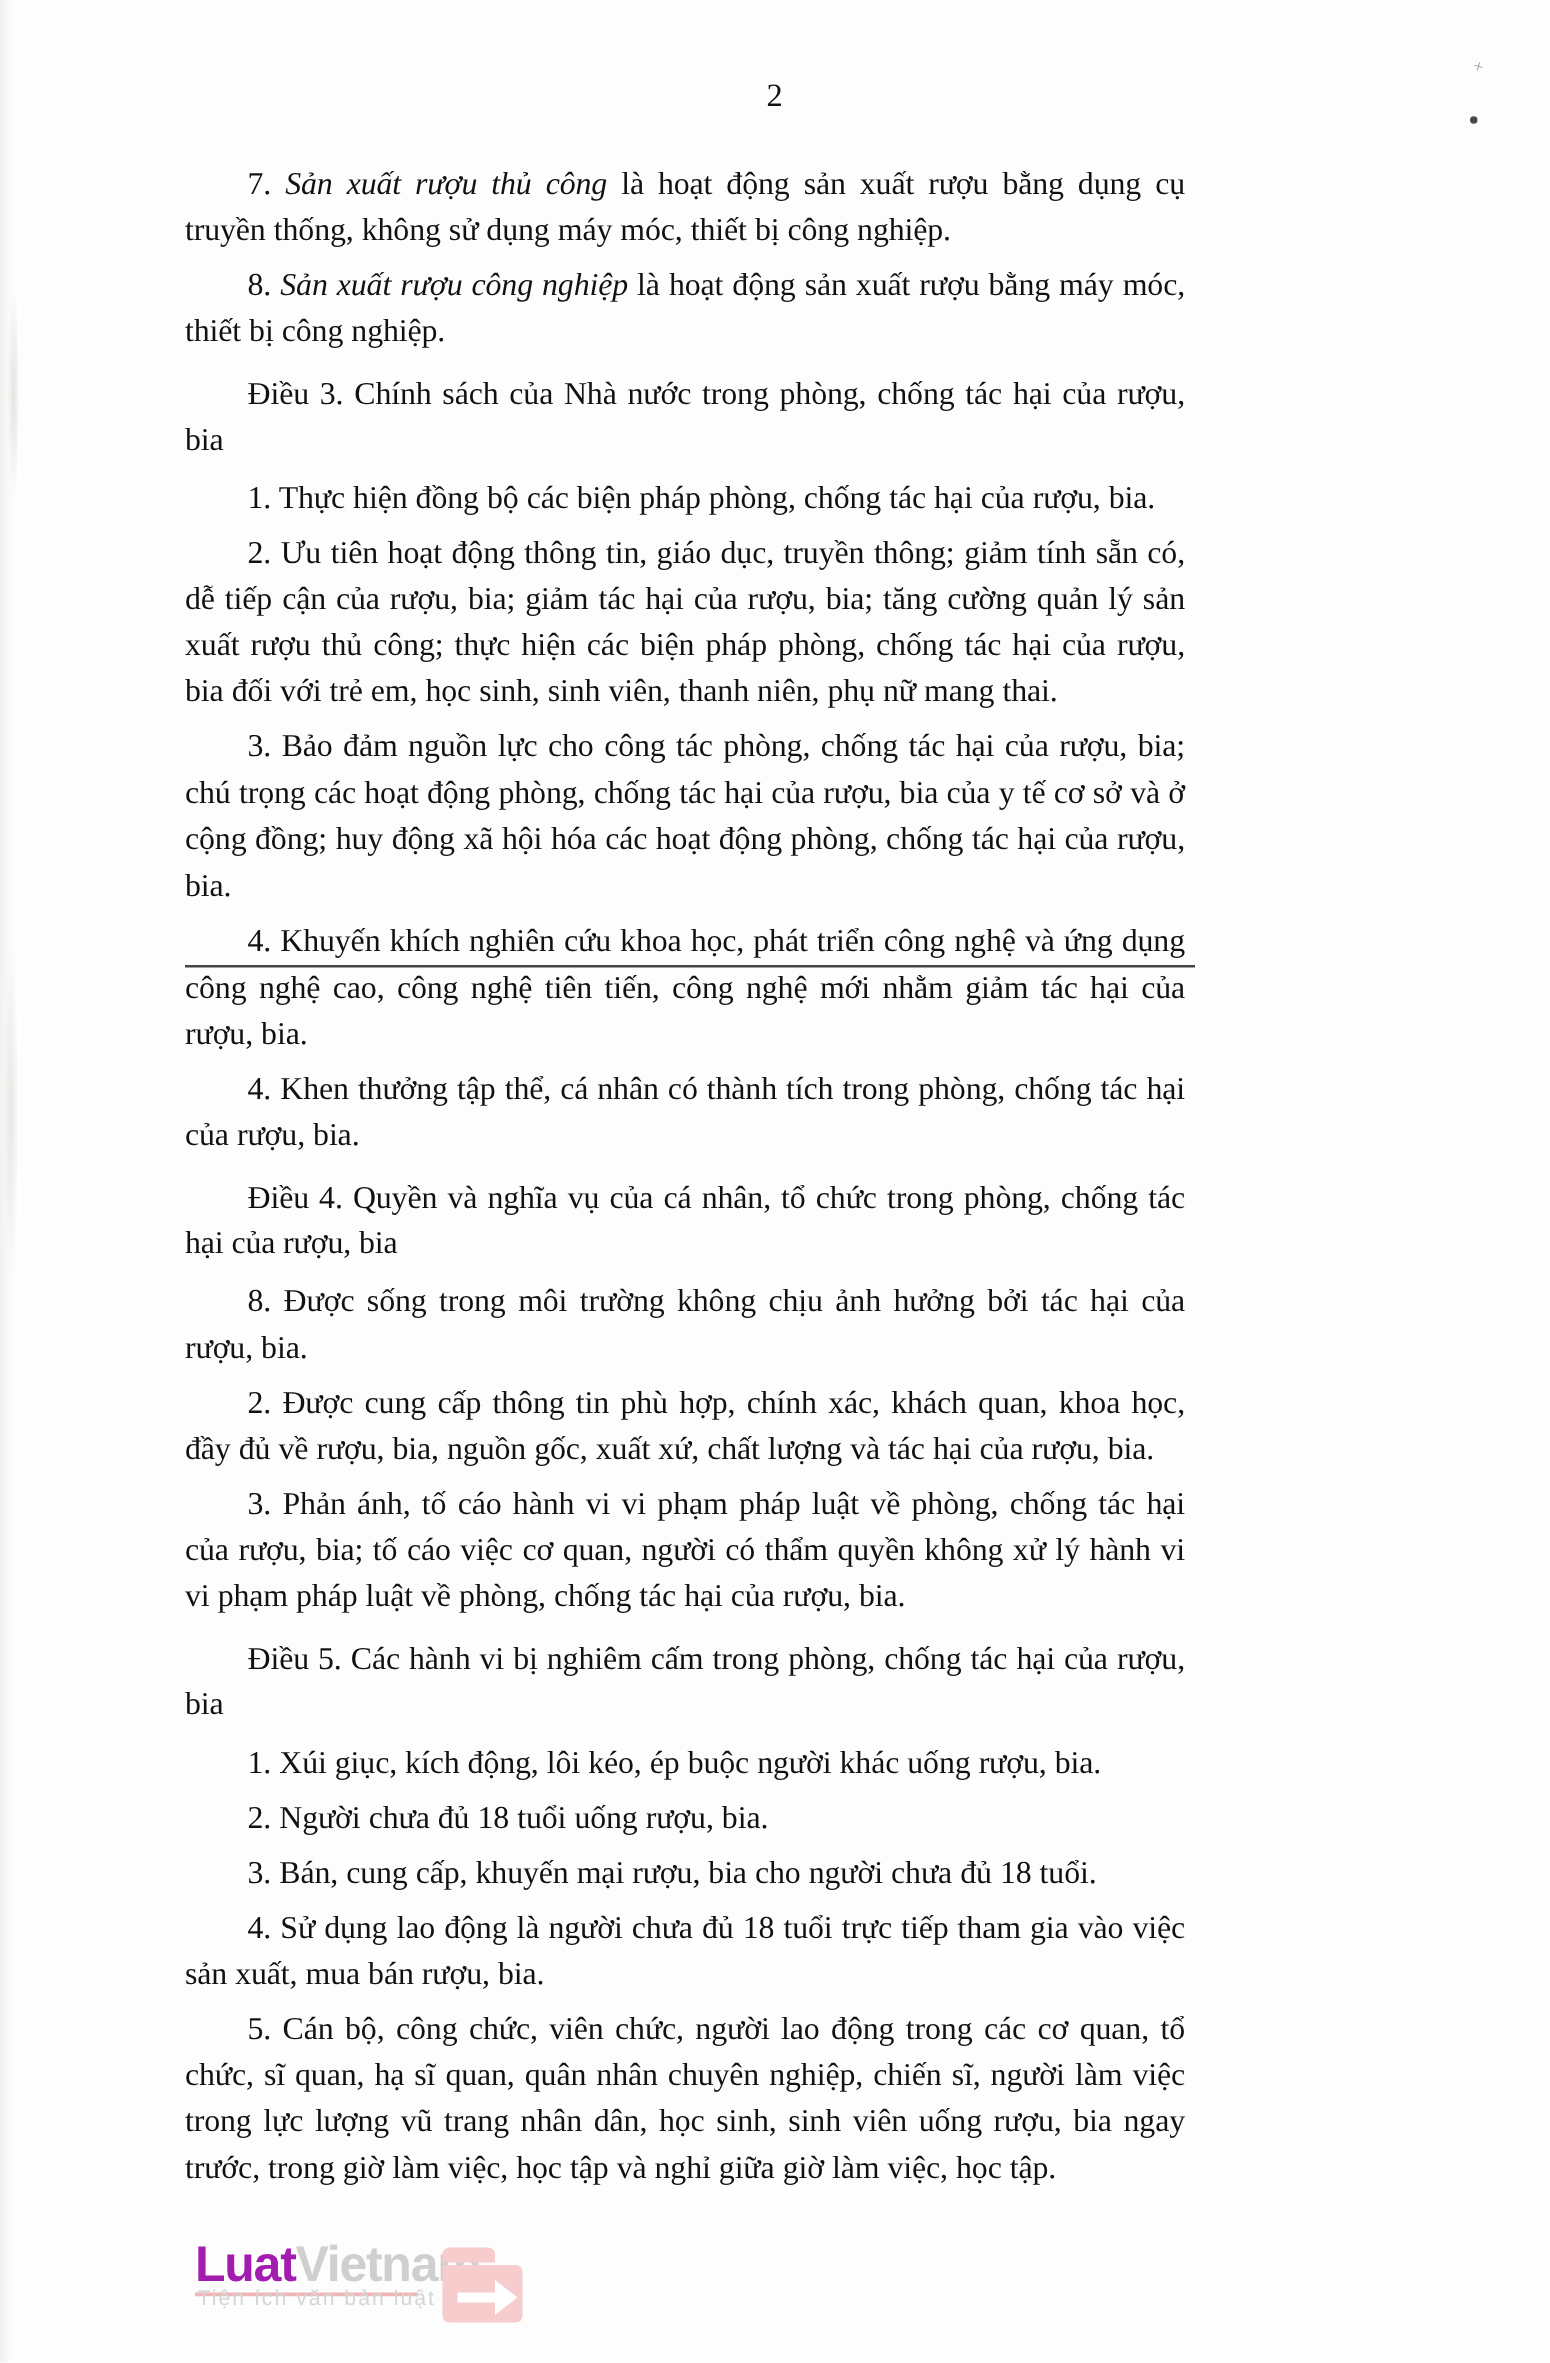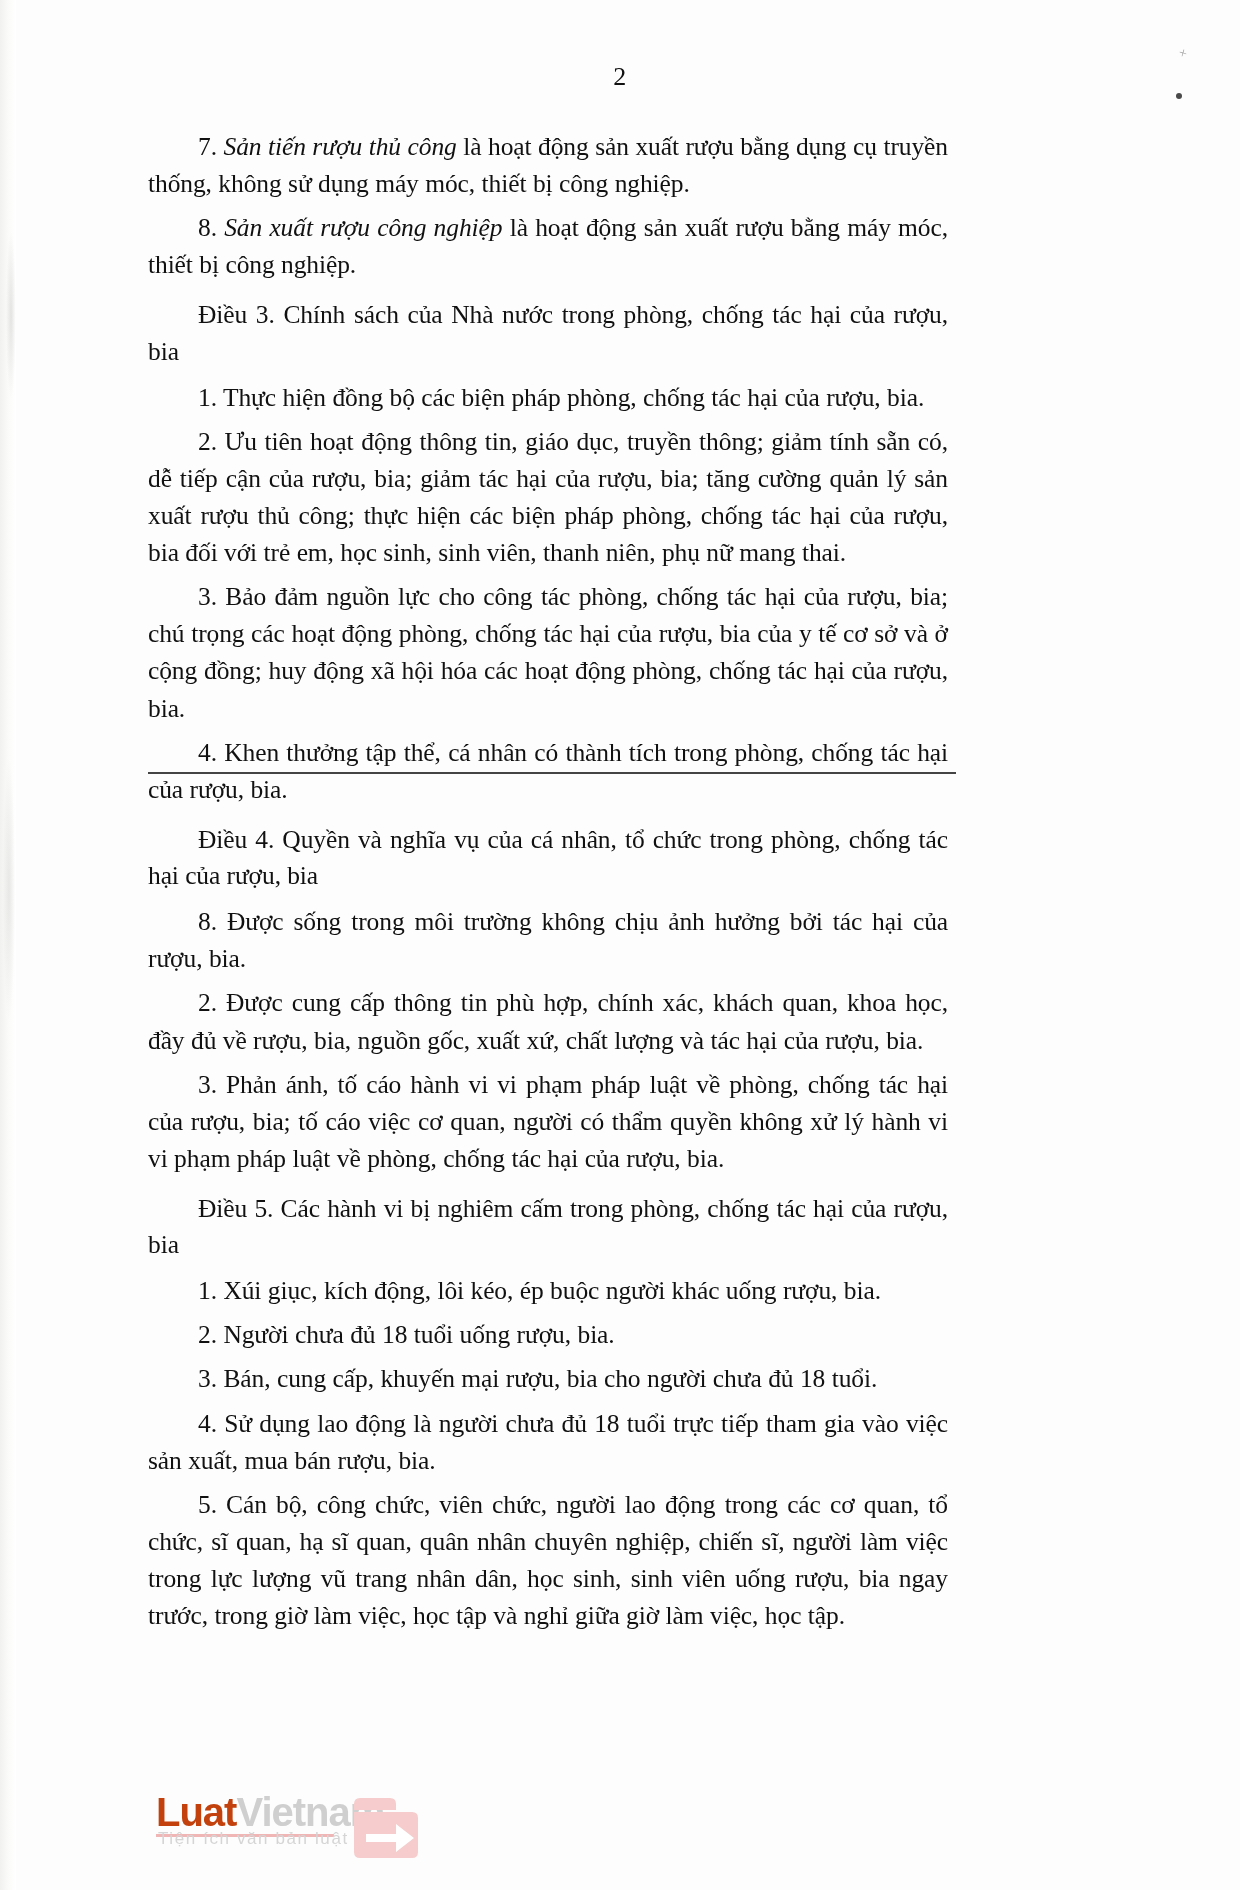--- a/index.html
+++ b/index.html
@@ -133,21 +133,21 @@
   .wm-word {
     position: absolute;
     left: 8px;
     top: 2px;
     font-family: "Liberation Sans", "DejaVu Sans", sans-serif;
     font-size: 40px;
     font-weight: bold;
     letter-spacing: -1px;
     white-space: nowrap;
   }
-  .wm-luat { color: #c2410c; }
+  .wm-luat { color: #a21caf; }
   .wm-vietnam { color: #cfcfcf; }
   .wm-rule {
     position: absolute;
     left: 8px;
     top: 46px;
     width: 178px;
     height: 3px;
     background: #f0b6b6;
   }
   .wm-tag {
@@ -177,32 +177,33 @@
   <div class="scan-smudge-a"></div>
   <div class="scan-smudge-b"></div>
 
   <div class="page-number">2</div>
 
   <div class="speck-1">×</div>
   <div class="speck-2"></div>
 
   <div class="content">
 
-    <p class="body-text"><span>7.</span> <span class="term">Sản tiến rượu thủ công</span><span> là hoạt động sản xuất rượu bằng dụng cụ truyền thống, không sử dụng máy móc, thiết bị công nghiệp.</span></p>
+    <p class="body-text"><span>7.</span> <span class="term">Sản xuất rượu thủ công</span><span> là hoạt động sản xuất rượu bằng dụng cụ truyền thống, không sử dụng máy móc, thiết bị công nghiệp.</span></p>
 
     <p class="body-text"><span>8.</span> <span class="term">Sản xuất rượu công nghiệp</span><span> là hoạt động sản xuất rượu bằng máy móc, thiết bị công nghiệp.</span></p>
 
     <p class="heading">Điều 3. Chính sách của Nhà nước trong phòng, chống tác hại của rượu, bia</p>
 
     <p class="body-text">1. Thực hiện đồng bộ các biện pháp phòng, chống tác hại của rượu, bia.</p>
 
     <p class="body-text">2. Ưu tiên hoạt động thông tin, giáo dục, truyền thông; giảm tính sẵn có, dễ tiếp cận của rượu, bia; giảm tác hại của rượu, bia; tăng cường quản lý sản xuất rượu thủ công; thực hiện các biện pháp phòng, chống tác hại của rượu, bia đối với trẻ em, học sinh, sinh viên, thanh niên, phụ nữ mang thai.</p>
 
     <p class="body-text">3. Bảo đảm nguồn lực cho công tác phòng, chống tác hại của rượu, bia; chú trọng các hoạt động phòng, chống tác hại của rượu, bia của y tế cơ sở và ở cộng đồng; huy động xã hội hóa các hoạt động phòng, chống tác hại của rượu, bia.</p>
 
+    <p class="body-text struck">4. Khuyến khích nghiên cứu khoa học, phát triển công nghệ và ứng dụng công nghệ cao, công nghệ tiên tiến, công nghệ mới nhằm giảm tác hại của rượu, bia.</p>
 
     <p class="body-text">4. Khen thưởng tập thể, cá nhân có thành tích trong phòng, chống tác hại của rượu, bia.</p>
 
     <p class="heading">Điều 4. Quyền và nghĩa vụ của cá nhân, tổ chức trong phòng, chống tác hại của rượu, bia</p>
 
     <p class="body-text">8. Được sống trong môi trường không chịu ảnh hưởng bởi tác hại của rượu, bia.</p>
 
     <p class="body-text">2. Được cung cấp thông tin phù hợp, chính xác, khách quan, khoa học, đầy đủ về rượu, bia, nguồn gốc, xuất xứ, chất lượng và tác hại của rượu, bia.</p>
 
     <p class="body-text">3. Phản ánh, tố cáo hành vi vi phạm pháp luật về phòng, chống tác hại của rượu, bia; tố cáo việc cơ quan, người có thẩm quyền không xử lý hành vi vi phạm pháp luật về phòng, chống tác hại của rượu, bia.</p>

